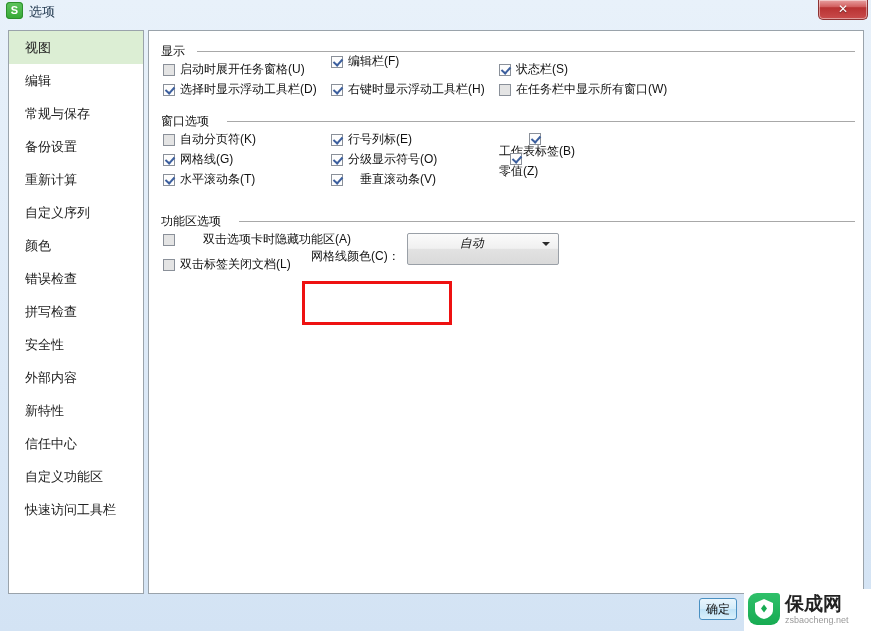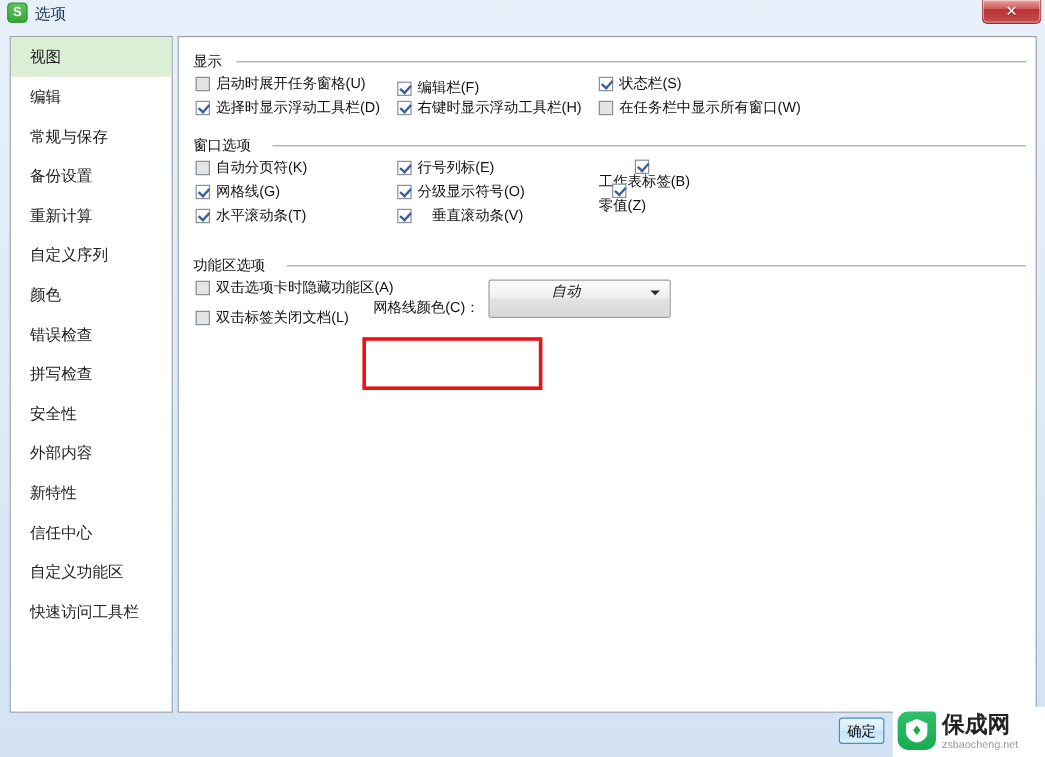--- a/index.html
+++ b/index.html
@@ -303,21 +303,21 @@
     </div>
     <div id="display-checks">
         <div class="cb" style="left: 14px; top: 32px;">
           <span class="box"></span>
           <span class="lbl">启动时展开任务窗格(U)</span>
         </div>
         <div class="cb on" style="left: 14px; top: 52px;">
           <span class="box"></span>
           <span class="lbl">选择时显示浮动工具栏(D)</span>
         </div>
-        <div class="cb on" style="left: 182px; top: 36px;">
+        <div class="cb on" style="left: 182px; top: 24px;">
           <span class="box"></span>
           <span class="lbl">编辑栏(F)</span>
         </div>
         <div class="cb on" style="left: 182px; top: 52px;">
           <span class="box"></span>
           <span class="lbl">右键时显示浮动工具栏(H)</span>
         </div>
         <div class="cb on" style="left: 350px; top: 32px;">
           <span class="box"></span>
           <span class="lbl">状态栏(S)</span>
@@ -373,21 +373,21 @@
         <span id="gridcolor-value">自动</span>
         <span id="gridcolor-arrow"></span>
       </span>
     </div>
 
     <div class="group" style="left:12px; top:182px; width:694px;">
       <div class="group-label">功能区选项</div>
       <div class="group-line" style="left:78px; right:0;"></div>
     </div>
     <div id="ribbon-checks">
-        <div class="cb" style="left: 14px; top: 202px;">
+        <div class="cb" style="left: 14px; top: 202px; gap: 23px;">
           <span class="box"></span>
           <span class="lbl">双击选项卡时隐藏功能区(A)</span>
         </div>
         <div class="cb" style="left: 14px; top: 227px;">
           <span class="box"></span>
           <span class="lbl">双击标签关闭文档(L)</span>
         </div>
       </div>
 
     <div id="highlight-box"></div>

